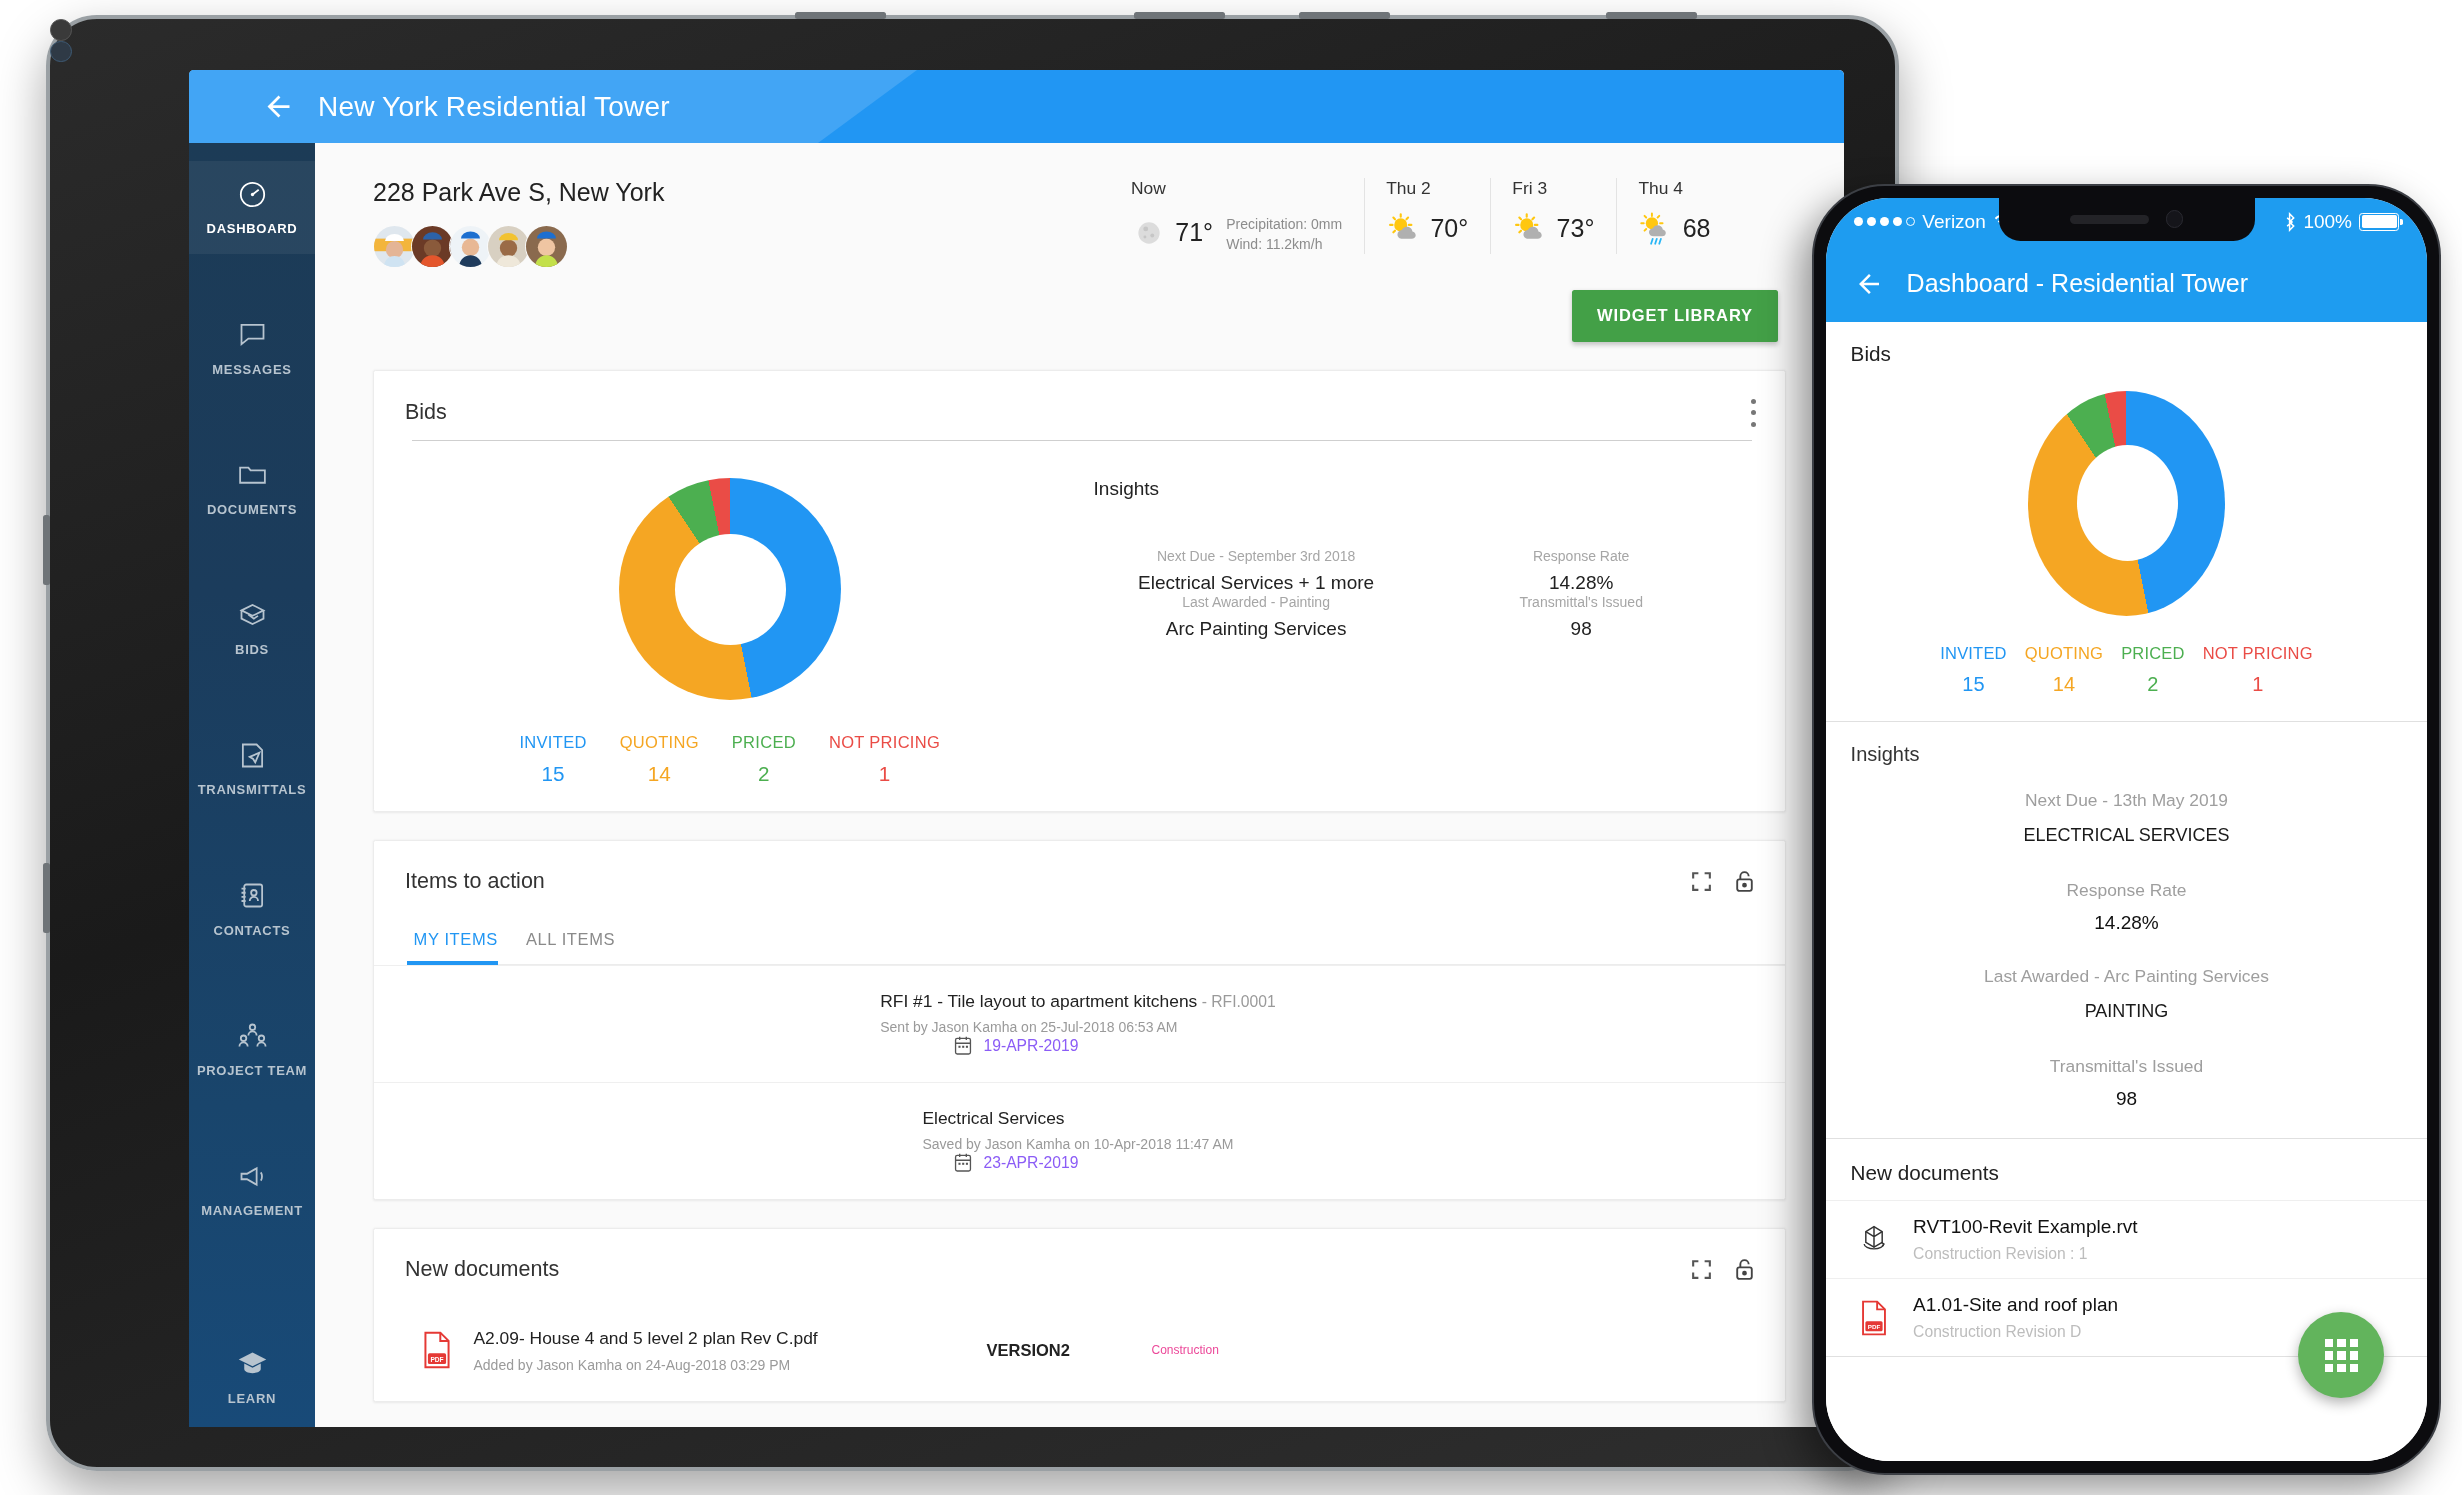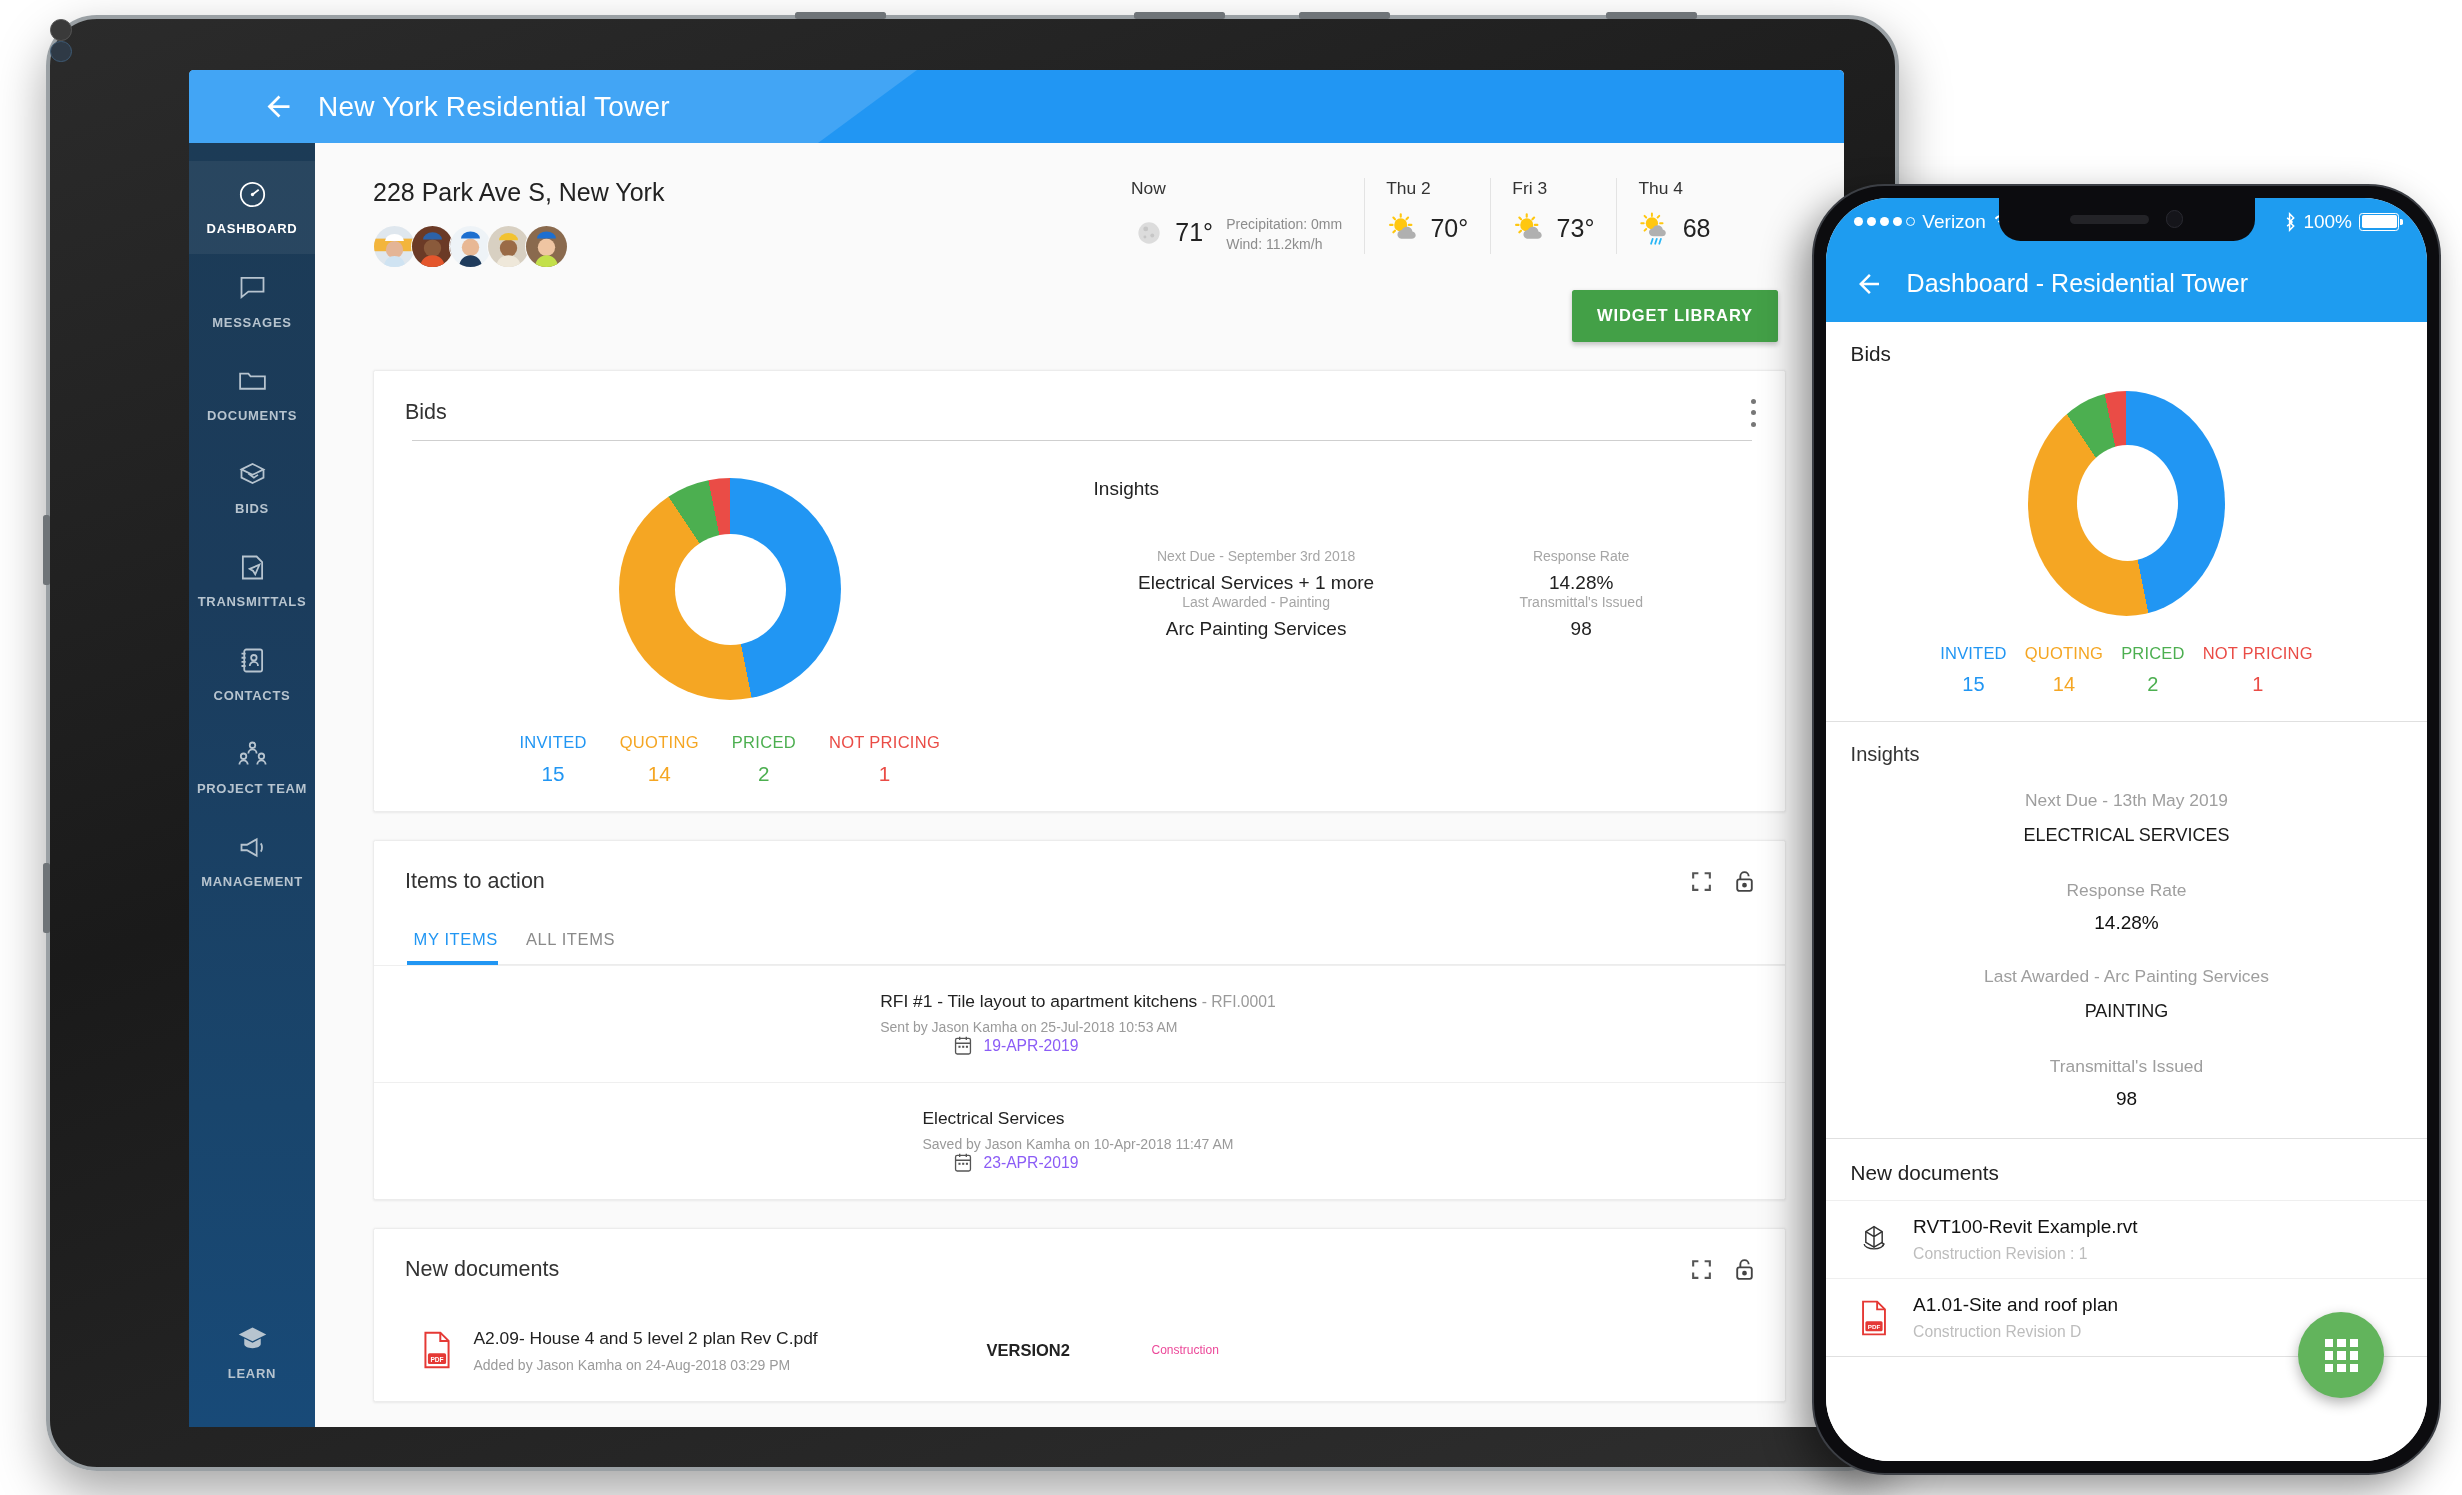--- a/index.html
+++ b/index.html
@@ -55,20 +55,21 @@
 
   
   .t-body { display:flex; height:calc(100% - 73px); }
 
   .sidebar {
     width:126px; flex:none;
     background: linear-gradient(180deg,#1c3b56 0%,#1b3c5c 35%,#19456c 75%,#184a78 100%);
     display:flex; flex-direction:column; align-items:center;
     padding-top:18px;
     position:relative;
+    gap:47px;
   }
   .side-item {
     width:100%; padding:16.5px 3.3px 18px;
     display:flex; flex-direction:column; align-items:center; gap:10.8px;
     cursor:pointer;
   }
   .side-item .ic { width:33px; height:33px; display:block; }
   .side-item .lb {
     font-size:13px; color:#b7c4cf; letter-spacing:0.7px; font-weight:700; text-align:center;
   }
@@ -578,21 +579,21 @@
             <div class="tabs">
               <div class="tab active">MY ITEMS</div>
               <div class="tab">ALL ITEMS</div>
             </div>
 
             <div class="row-item">
               <div class="ri-main">
                 <div class="ri-title">
                   <span>RFI #1 - Tile layout to apartment kitchens</span><span class="muted"> - RFI.0001</span>
                 </div>
-                <div class="ri-sub">Sent by Jason Kamha on 25-Jul-2018 10:53 AM</div>
+                <div class="ri-sub">Sent by Jason Kamha on 25-Jul-2018 06:53 AM</div>
               </div>
               <div class="ri-date">
                 <svg width="20" height="21.5" viewBox="0 0 24 26" fill="none" stroke="#555" stroke-width="1.6">
                   <rect x="3" y="4" width="18" height="19" rx="2"></rect>
                     <path d="M3 10h18M8 2v4M16 2v4"></path>
                   <rect x="6.5" y="13" width="2.5" height="2.5" fill="#555" stroke="none"></rect>
                     <rect x="11" y="13" width="2.5" height="2.5" fill="#555" stroke="none"></rect>
                     <rect x="15.5" y="13" width="2.5" height="2.5" fill="#555" stroke="none"></rect>
                 </svg>
                 <span>19-APR-2019</span>

